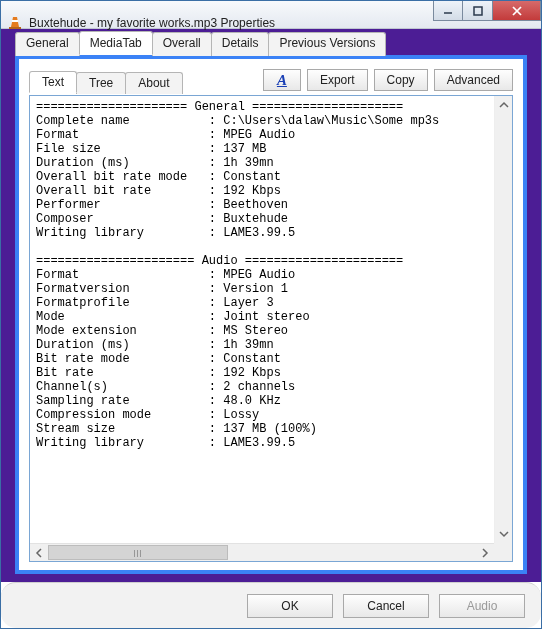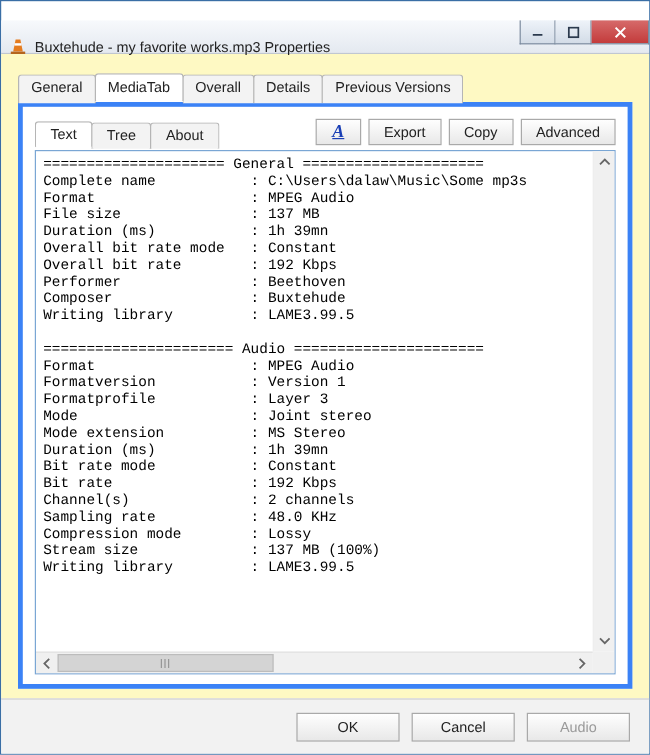--- a/index.html
+++ b/index.html
@@ -21,21 +21,20 @@
     flex-direction: column;
   }
   .titlebar {
     height: 28px;
     background: linear-gradient(to bottom, #f7f9fc, #e4e9f0);
     border-bottom: 1px solid #c0c7d1;
     display: flex;
     align-items: center;
     padding: 16px 0 0 6px;
     position: relative;
-    margin-top: 16px;
   }
   .title-icon {
     width: 16px; height: 16px;
     margin-right: 6px;
     position: relative;
   }
   .title-text {
     flex: 0 0 auto;
     color: #222;
     white-space: nowrap;
@@ -58,24 +57,24 @@
     color: #2b3a4d;
   }
   .winbtn + .winbtn { border-left: none; }
   .winbtn.close {
     width: 48px;
     background: linear-gradient(to bottom, #d66a6a, #c33b3b);
     color: #fff;
   }
   .client {
     flex: 1;
-    padding: 16px 14px 8px 14px;
-    display: flex;
-    flex-direction: column;
-    background: #fef9c3;
+    padding: 2px 14px 8px 14px;
+    display: flex;
+    flex-direction: column;
+    background: #4c1d95;
   }
   .tabstrip {
     display: flex;
     height: 24px;
     margin-bottom: 0;
   }
   .tab {
     padding: 3px 10px 0 10px;
     border: 1px solid #b5b5b5;
     border-bottom: none;
@@ -218,20 +217,21 @@
   }
   .footer {
     height: 46px;
     border-top: 1px solid #cfcfcf;
     background: #f2f2f2;
     display: flex;
     align-items: center;
     justify-content: flex-end;
     padding: 0 16px;
     gap: 10px;
+    border-radius: 15px;
   }
   .footer .btn { min-width: 86px; height: 24px; justify-content: center; }
   .footer .btn.disabled { color: #9a9a9a; }
   .corner-tabs-gap { flex:1; }
 </style>
 </head>
 <body>
 
 <div class="window">
 

